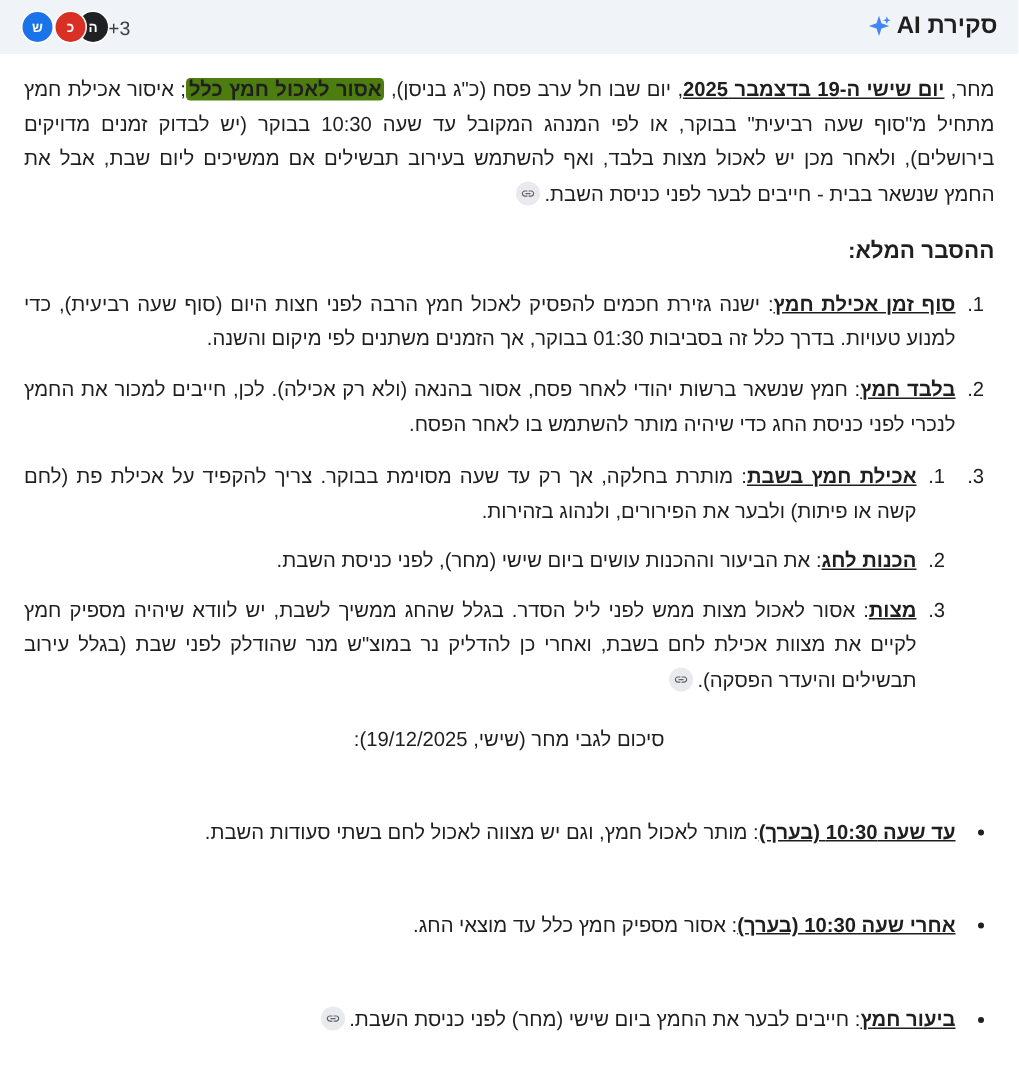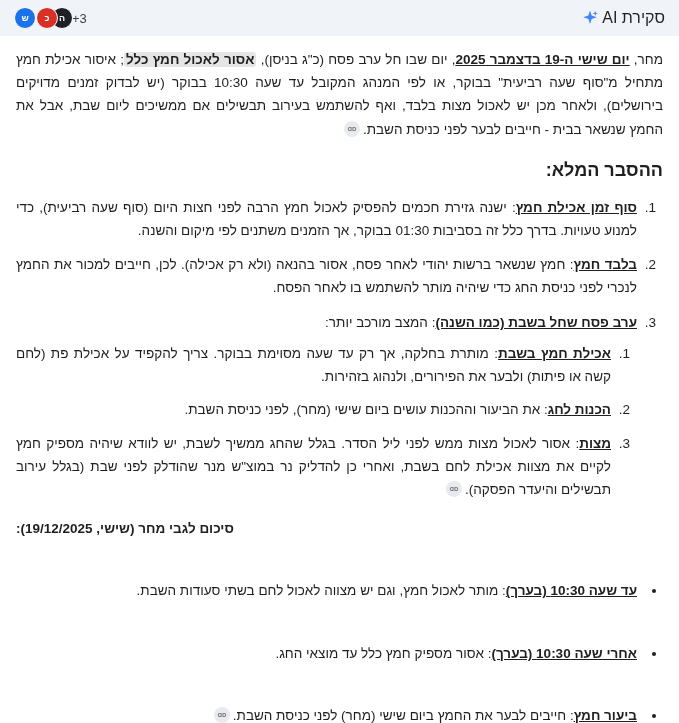--- a/index.html
+++ b/index.html
@@ -24,20 +24,21 @@
     display: flex;
     align-items: center;
     justify-content: space-between;
     padding: 0 14px;
     box-sizing: border-box;
   }
   .topbar-right {
     display: flex;
     align-items: center;
     gap: 3px;
+    font-weight: bold;
   }
   .sparkle {
     width: 18px;
     height: 18px;
     display: inline-block;
     position: relative;
   }
   .sparkle svg { display: block; }
 
   .topbar-left {
@@ -82,30 +83,30 @@
     line-height: 1.72;
   }
 
   .intro {
     margin: 0 0 14px 0;
     text-align: justify;
     text-align-last: right;
   }
   b, strong { font-weight: 700; text-decoration: underline; }
   .hl {
-    background: #e5e5e5;
+    background: #4d7c0f;
     border-radius: 3px;
     padding: 0 2px;
     font-weight: 700;
   }
 
   .section-title {
     font-weight: 700;
     margin: 2px 0 10px 0;
-    font-size: 18px;
+    font-size: 15px;
   }
 
   ol.main-list {
     margin: 0;
     padding: 0 22px 0 0;
     list-style-type: decimal;
   }
   ol.main-list > li {
     margin-bottom: 11px;
     padding-right: 4px;
@@ -126,23 +127,23 @@
     padding: 0 22px 0 0;
     list-style-type: disc;
   }
   ul.bullets > li {
     margin-bottom: 10px;
     padding-right: 4px;
     margin-top: 39px;
   }
 
   .summary-title {
-    font-weight: 700;
+    font-weight: 400;
     margin: 16px 0 10px 0;
-    text-align: left;
+    text-align: center;
   }
 
   
   .src-icon {
     display: inline-flex;
     align-items: center;
     justify-content: center;
     width: 16px;
     height: 16px;
     background: #e8eaed;
@@ -191,21 +192,20 @@
   <div class="section-title">ההסבר המלא:</div>
 
   <ol class="main-list">
     <li>
       <p><b>סוף זמן אכילת חמץ</b><span>: ישנה גזירת חכמים להפסיק לאכול חמץ הרבה לפני חצות היום (סוף שעה רביעית), כדי למנוע טעויות. בדרך כלל זה בסביבות 01:30 בבוקר, אך הזמנים משתנים לפי מיקום והשנה.</span></p>
     </li>
     <li>
       <p><b>בלבד חמץ</b><span>: חמץ שנשאר ברשות יהודי לאחר פסח, אסור בהנאה (ולא רק אכילה). לכן, חייבים למכור את החמץ לנכרי לפני כניסת החג כדי שיהיה מותר להשתמש בו לאחר הפסח.</span></p>
     </li>
     <li>
-      <p><b>ערב פסח שחל בשבת (כמו השנה)</b><span>: המצב מורכב יותר:</span></p>
 
       <ol class="sub-list">
         <li>
           <p><b>אכילת חמץ בשבת</b><span>: מותרת בחלקה, אך רק עד שעה מסוימת בבוקר. צריך להקפיד על אכילת פת (לחם קשה או פיתות) ולבער את הפירורים, ולנהוג בזהירות.</span></p>
         </li>
         <li>
           <p><b>הכנות לחג</b><span>: את הביעור וההכנות עושים ביום שישי (מחר), לפני כניסת השבת.</span></p>
         </li>
         <li>
           <p><b>מצות</b><span>: אסור לאכול מצות ממש לפני ליל הסדר. בגלל שהחג ממשיך לשבת, יש לוודא שיהיה מספיק חמץ לקיים את מצוות אכילת לחם בשבת, ואחרי כן להדליק נר במוצ"ש מנר שהודלק לפני שבת (בגלל עירוב תבשילים והיעדר הפסקה).</span><span class="src-icon">

